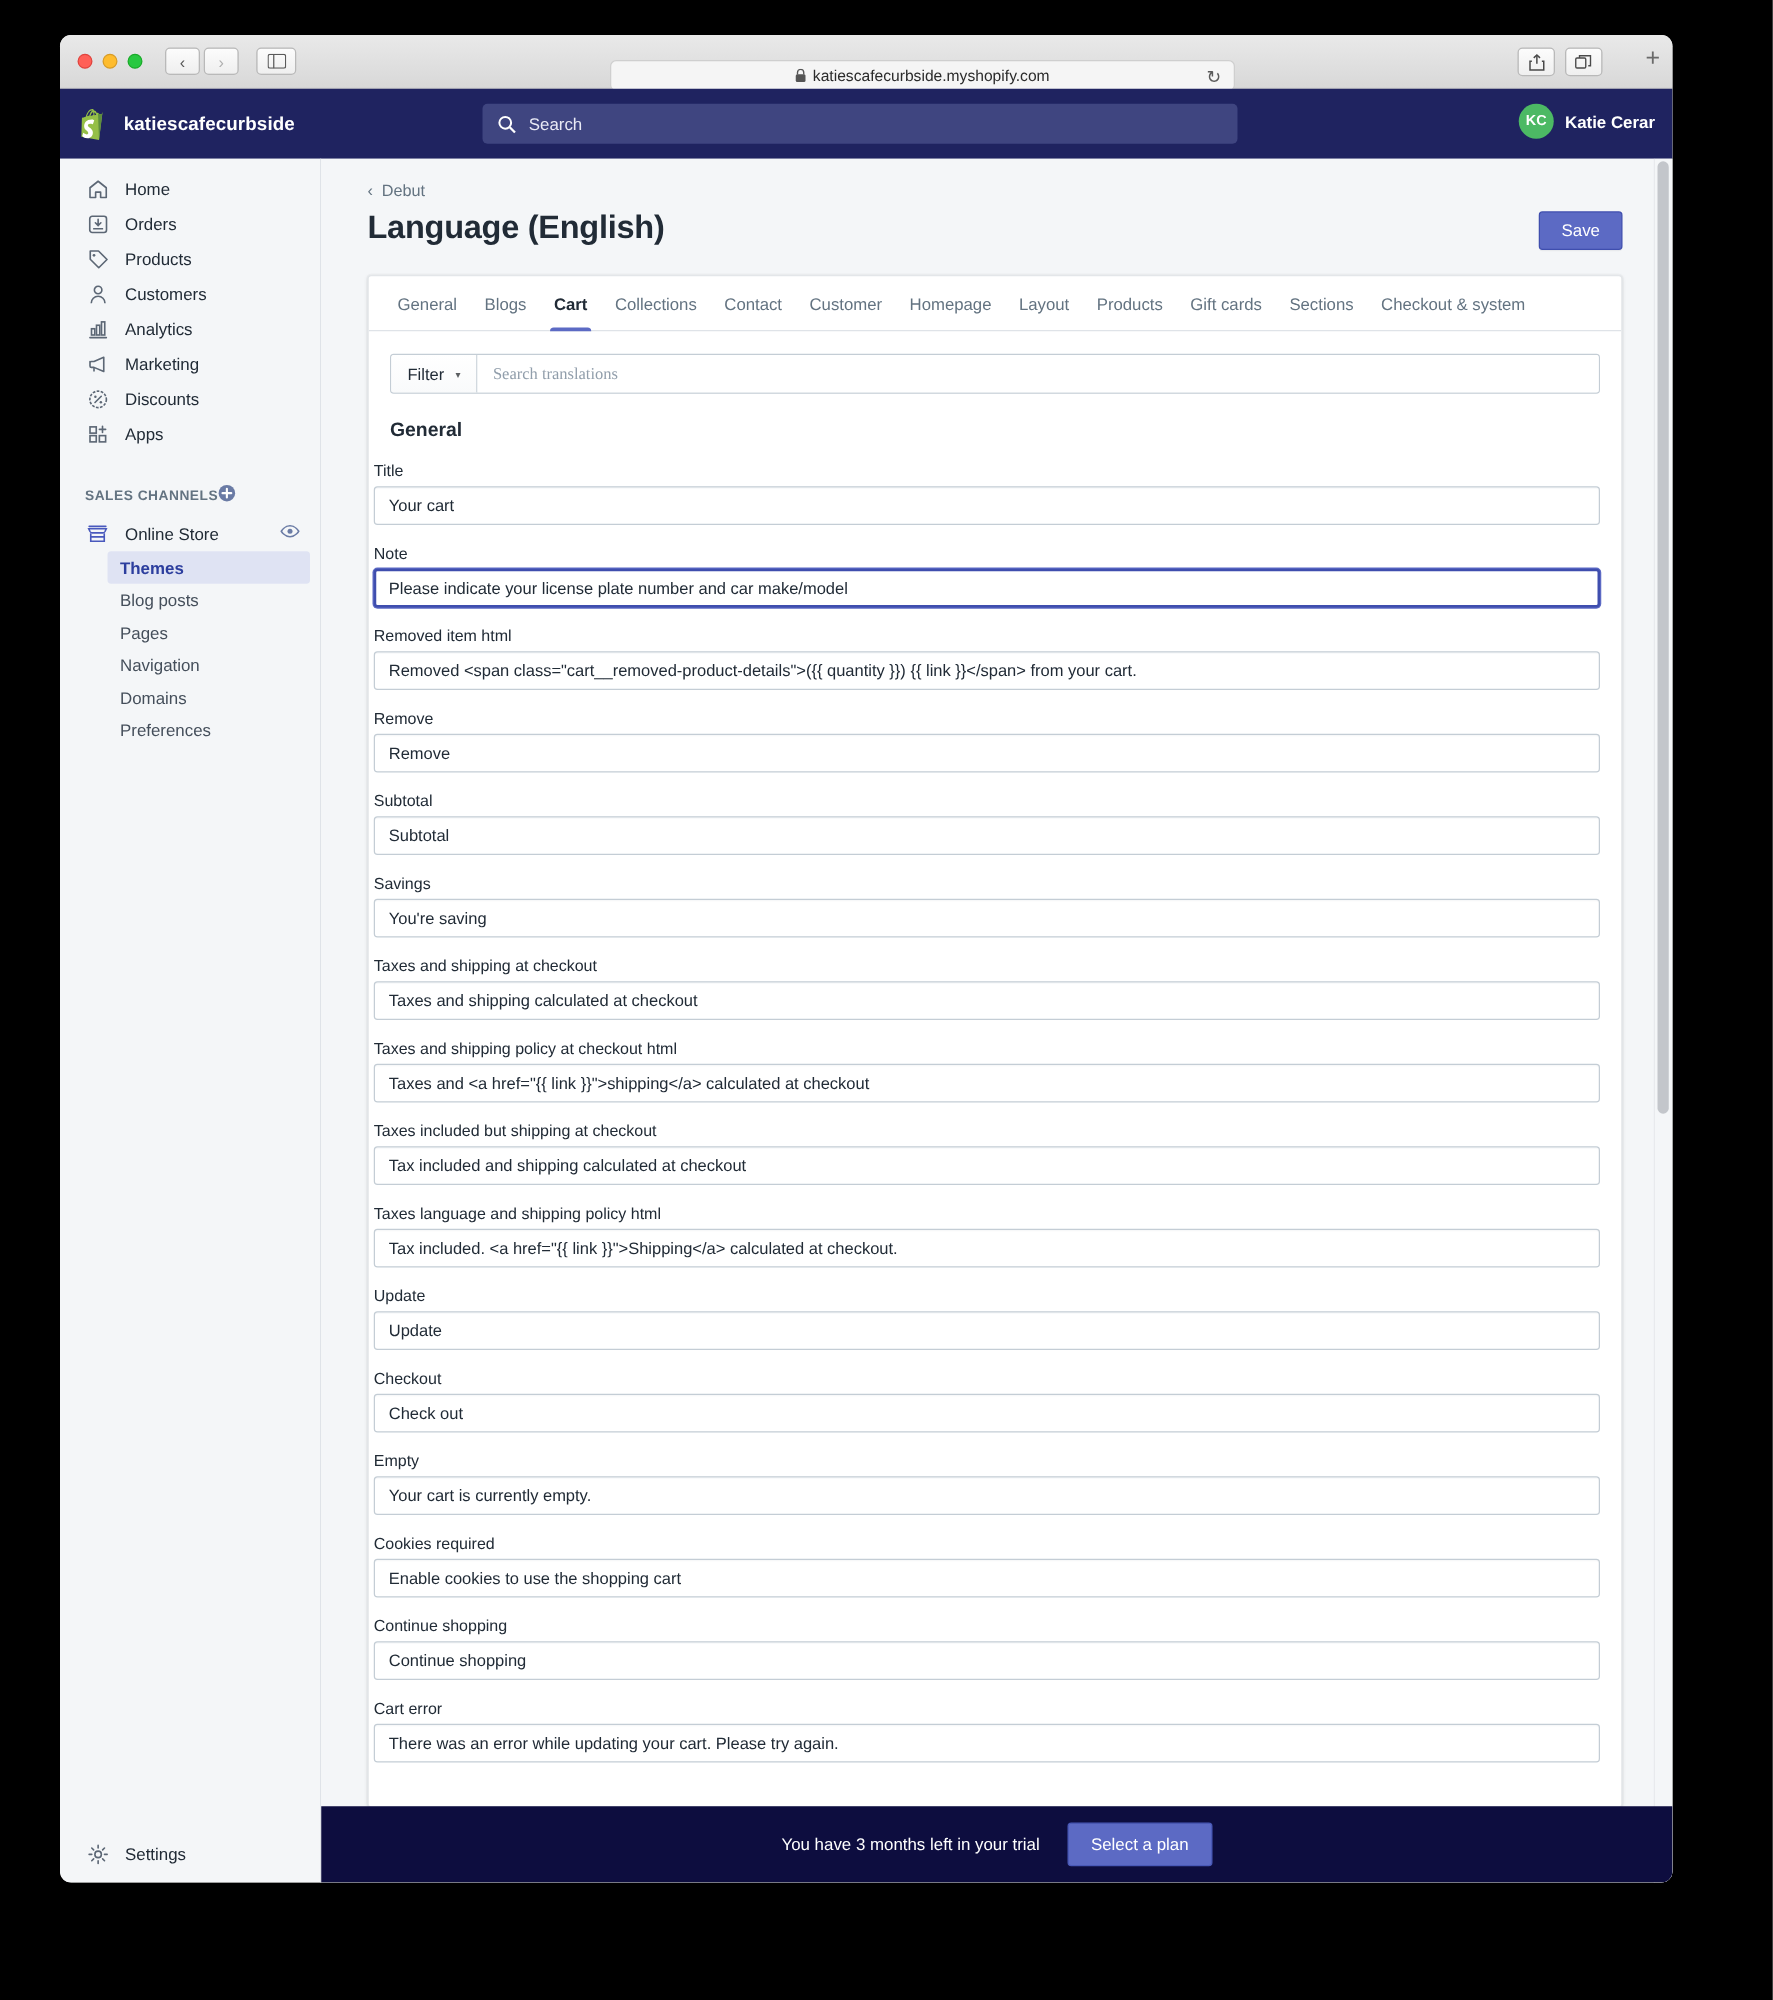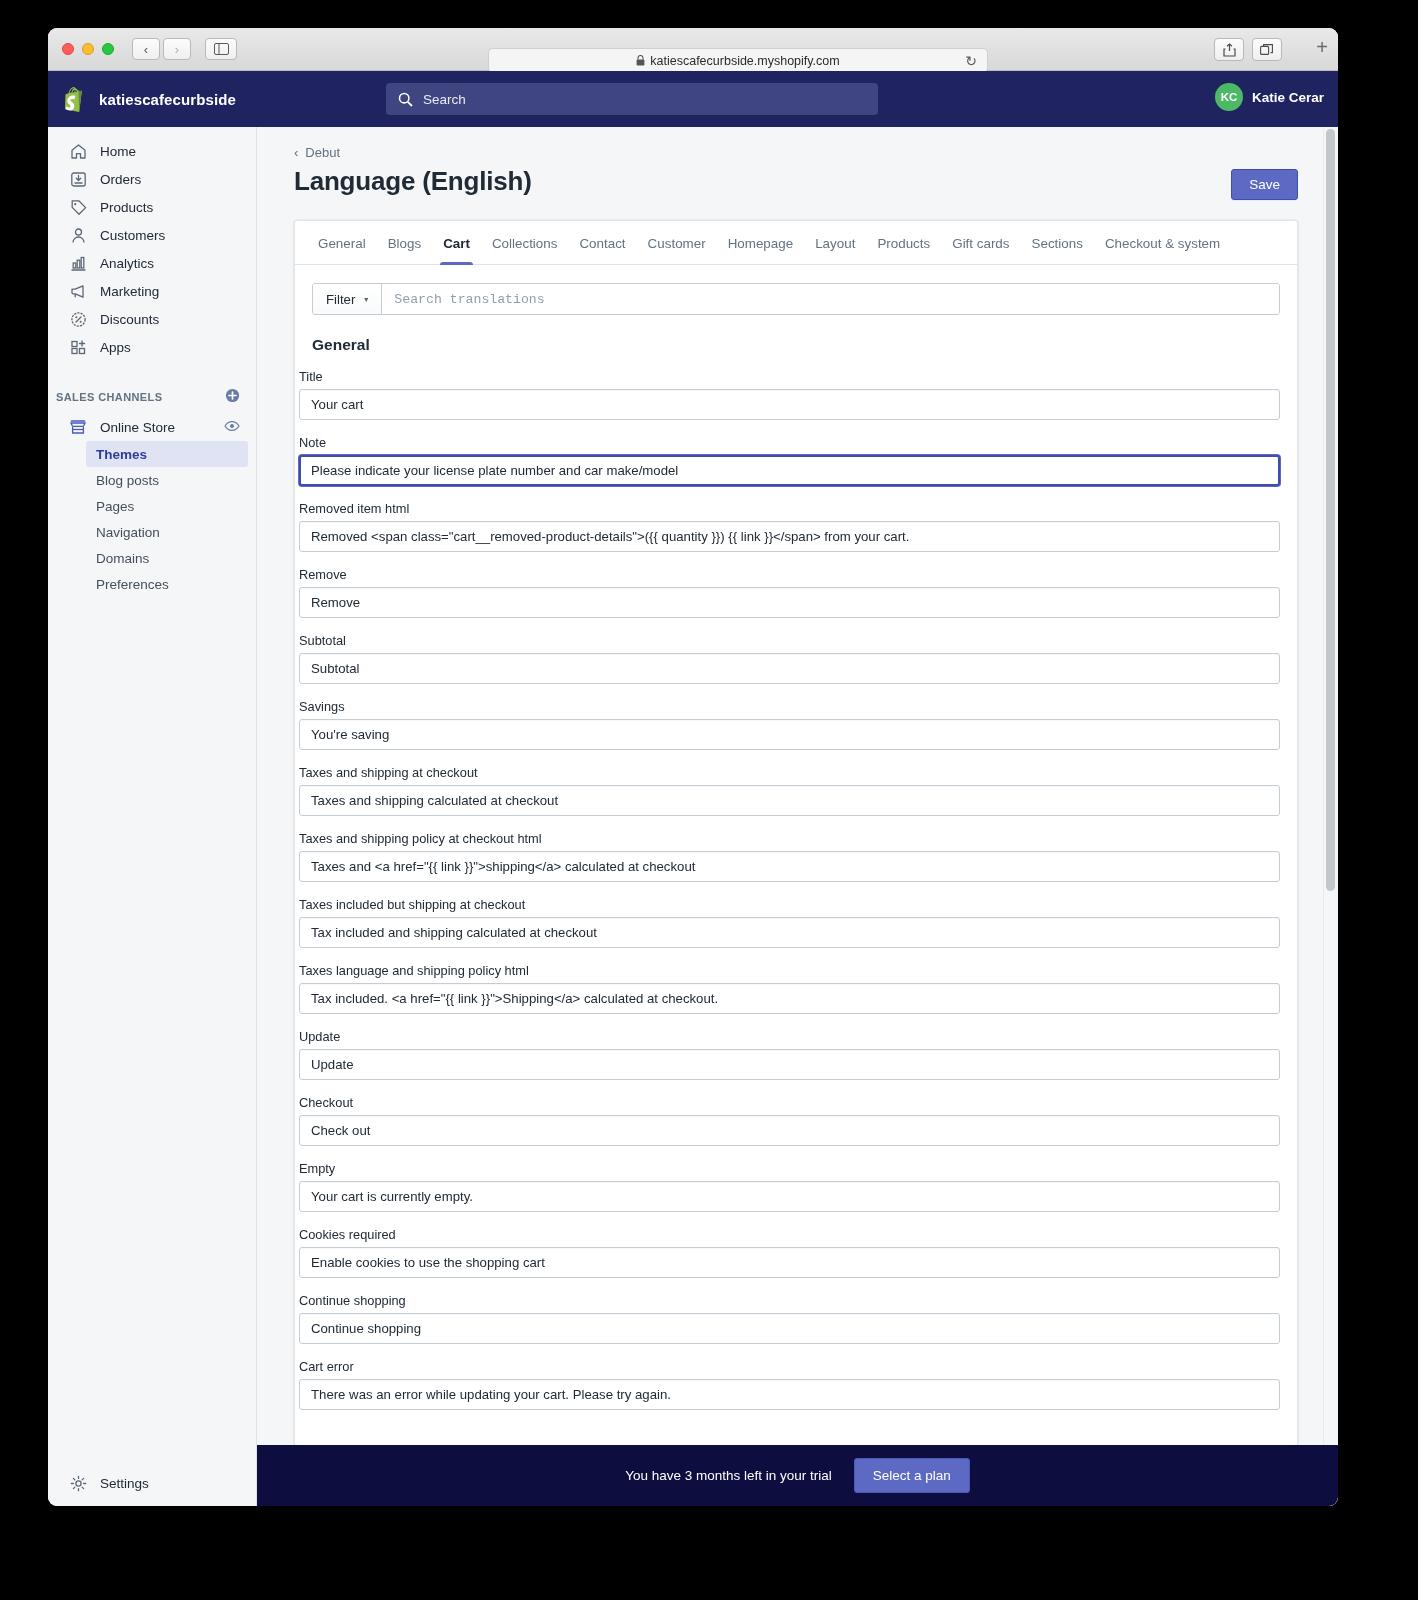--- a/index.html
+++ b/index.html
@@ -94,21 +94,21 @@
   .shop-logo {
     margin-left: 15px; width: 26px; height: 28px;
     display: flex; align-items: center; justify-content: center;
   }
   .shop-name {
     color: #ffffff; font-size: 15px; font-weight: bold;
     margin-left: 10px; letter-spacing: .1px;
   }
   .searchbox {
     position: absolute; left: 338px; top: 12px;
-    width: 492px; height: 32px;
+    width: 604px; height: 32px;
     background: #3f4580;
     border-radius: 4px;
     display: flex; align-items: center;
     padding-left: 12px;
   }
   .searchbox .sicon { margin-right: 10px; display: flex; }
   .searchbox .stext { color: #e9eaf5; font-size: 13.5px; }
   .user-area {
     position: absolute; right: 14px; top: 12px;
     display: flex; align-items: center; gap: 9px;
@@ -143,22 +143,22 @@
     cursor: pointer;
   }
   .nav-item .nicon {
     width: 20px; height: 20px; margin-right: 12px;
     display: flex; align-items: center; justify-content: center;
     flex-shrink: 0;
   }
   .nav-item .nlabel { font-size: 13.5px; color: #212b36; }
 
   .section-head {
-    display: flex; align-items: center; justify-content: space-between;
-    padding: 0 16px 0 8px;
+    display: flex; align-items: center; justify-content: flex-start;
+    padding: 0 16px 0 20px;
     margin-top: 26px; margin-bottom: 6px;
     height: 20px;
   }
   .section-head .shtext {
     font-size: 11px; font-weight: bold; color: #637381;
     letter-spacing: .4px;
   }
   .channel-row {
     display: flex; align-items: center; justify-content: space-between;
     height: 28px; margin: 0 8px; padding-left: 12px; padding-right: 8px;
@@ -265,21 +265,21 @@
     padding: 0 13px;
     background: linear-gradient(to bottom,#ffffff,#f9fafb);
     border-right: 1px solid #c4cdd5;
     font-size: 13.2px; color: #212b36;
     cursor: pointer;
   }
   .filter-btn .caret { margin-left: 9px; font-size: 8px; color: #5c5f62; }
   .filter-input {
     flex: 1; border: none; outline: none;
     padding: 0 12px; font-size: 13.2px;
-    font-family: Liberation Mono, monospace;
+    font-family: Liberation Serif, serif;
     color: #212b36; background: #ffffff;
   }
   .filter-input::placeholder { color: #919eab; }
 
   .group-title {
     margin: 21px 17px 0 17px;
     font-size: 15.5px; font-weight: bold; color: #212b36;
   }
 
   .field { margin: 15px 17px 0 4px; }

